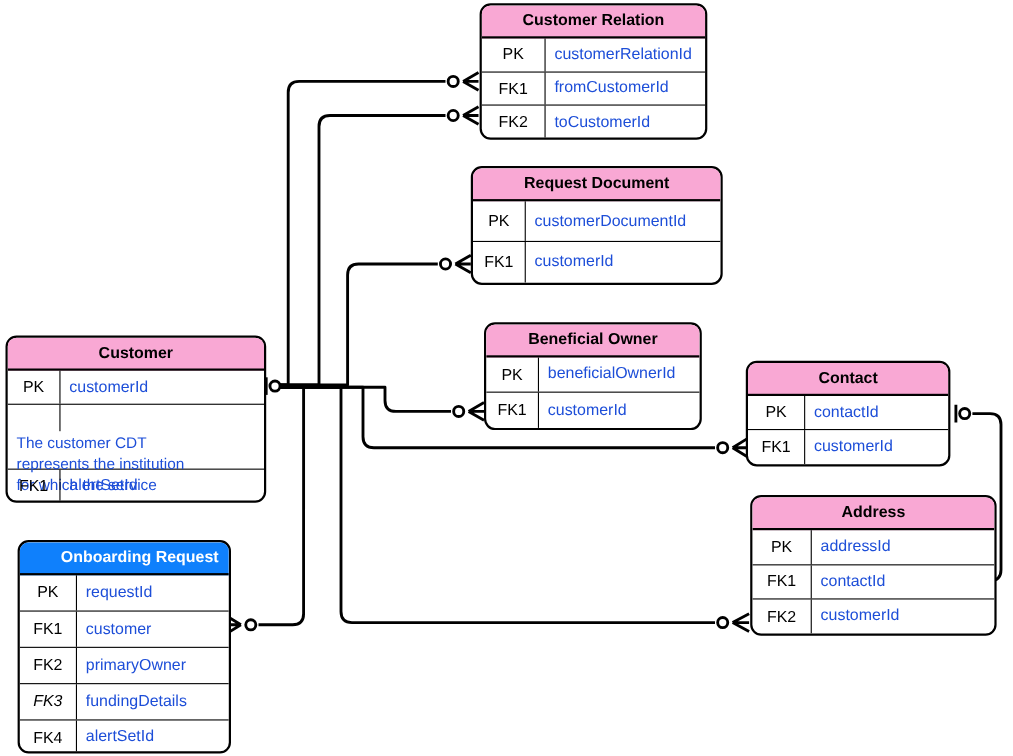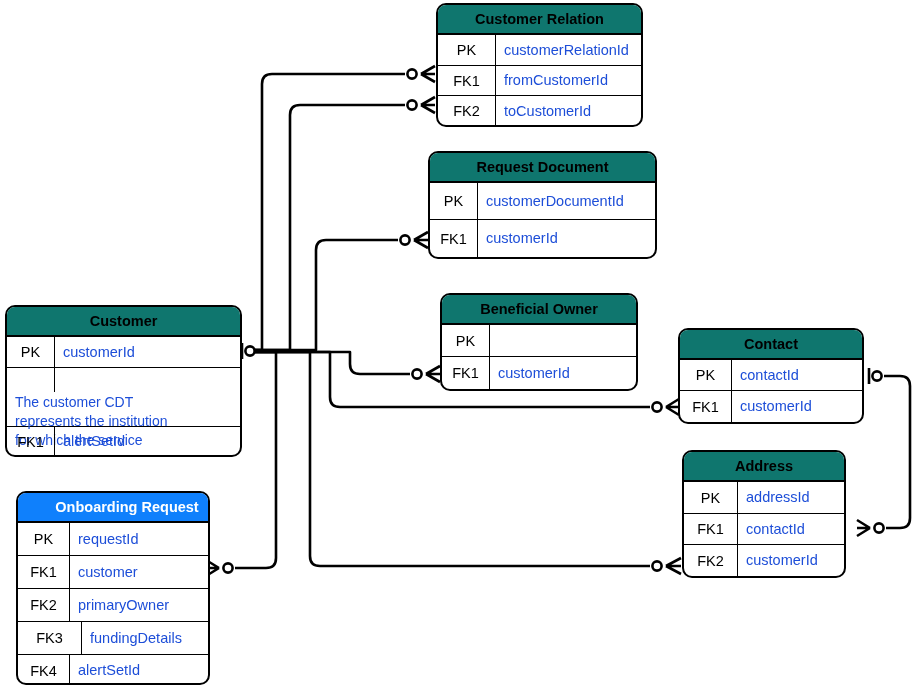--- a/index.html
+++ b/index.html
@@ -1,21 +1,21 @@
 <!DOCTYPE html>
 <html><head>
 <meta charset="utf-8">
 <style>
   html,body{margin:0;padding:0;background:#ffffff;}
   body{font-family:"Liberation Sans", sans-serif;}
   #canvas{position:relative;width:921px;height:687px;background:#ffffff;overflow:hidden;}
   #wires{position:absolute;left:0;top:0;width:921px;height:687px;}
   .entity{position:absolute;box-sizing:border-box;border:2px solid #000;border-radius:10px;background:#fff;overflow:hidden;}
   .ent-title{box-sizing:border-box;height:30px;line-height:28px;text-align:center;font-weight:bold;font-size:14.5px;color:#000;border-bottom:2px solid #000;}
-  .ent-title.yellow{background:#0f766e;}
+  .ent-title.yellow{background:#f9a8d4;}
   .ent-title.blue{background:#0f80fc;color:#ffffff;padding-left:28px;}
   .row{display:flex;box-sizing:border-box;border-bottom:1.5px solid #000;}
   .row:last-child{border-bottom:none;}
   .key{box-sizing:border-box;flex:0 0 auto;border-right:1.5px solid #000;font-size:14.5px;color:#000;display:flex;align-items:center;justify-content:center;padding:12px 4px;}
   .val{box-sizing:border-box;flex:1 1 auto;font-size:14.5px;color:#1d4ed8;display:flex;align-items:center;padding-left:8px;white-space:pre-line;line-height:19px;}
   .row.tall .val{align-items:center;padding-top:1px;padding-bottom:1px;}
 </style>
 </head>
 <body>
 
@@ -117,20 +117,21 @@
     <div class="row" style="height:37px;">
       <div class="key" style="width:48px;">FK1</div>
       <div class="val">customerId</div>
     </div>
   </div>
 
   <div class="entity" style="left:440px;top:293px;width:198px;height:98px;">
     <div class="ent-title yellow">Beneficial Owner</div>
     <div class="row" style="height:32px;">
       <div class="key" style="width:48px;">PK</div>
+      <div class="val">beneficialOwnerId</div>
     </div>
     <div class="row" style="height:32px;">
       <div class="key" style="width:48px;">FK1</div>
       <div class="val">customerId</div>
     </div>
   </div>
 
   <div class="entity" style="left:5px;top:305px;width:237px;height:152px;">
     <div class="ent-title yellow">Customer</div>
     <div class="row" style="height:31px;">
@@ -154,21 +155,21 @@
     <div class="row" style="height:31px;">
       <div class="key" style="width:52px;">PK</div>
       <div class="val">contactId</div>
     </div>
     <div class="row" style="height:31px;">
       <div class="key" style="width:52px;">FK1</div>
       <div class="val">customerId</div>
     </div>
   </div>
 
-  <div class="entity" style="left:682px;top:450px;width:164px;height:128px;">
+  <div class="entity" style="left:682px;top:450px;width:224px;height:128px;">
     <div class="ent-title yellow">Address</div>
     <div class="row" style="height:32px;">
       <div class="key" style="width:54px;">PK</div>
       <div class="val">addressId</div>
     </div>
     <div class="row" style="height:31px;">
       <div class="key" style="width:54px;">FK1</div>
       <div class="val">contactId</div>
     </div>
     <div class="row" style="height:31px;">
@@ -185,21 +186,21 @@
     </div>
     <div class="row" style="height:33px;">
       <div class="key" style="width:52px;">FK1</div>
       <div class="val">customer</div>
     </div>
     <div class="row" style="height:33px;">
       <div class="key" style="width:52px;">FK2</div>
       <div class="val">primaryOwner</div>
     </div>
     <div class="row" style="height:33px;">
-      <div class="key" style="width:64px;">FK3</div>
+      <div class="key" style="width:52px;font-style:italic;">FK3</div>
       <div class="val">fundingDetails</div>
     </div>
     <div class="row" style="height:31px;">
       <div class="key" style="width:52px;">FK4</div>
       <div class="val">alertSetId</div>
     </div>
   </div>
 
 </div>
 

